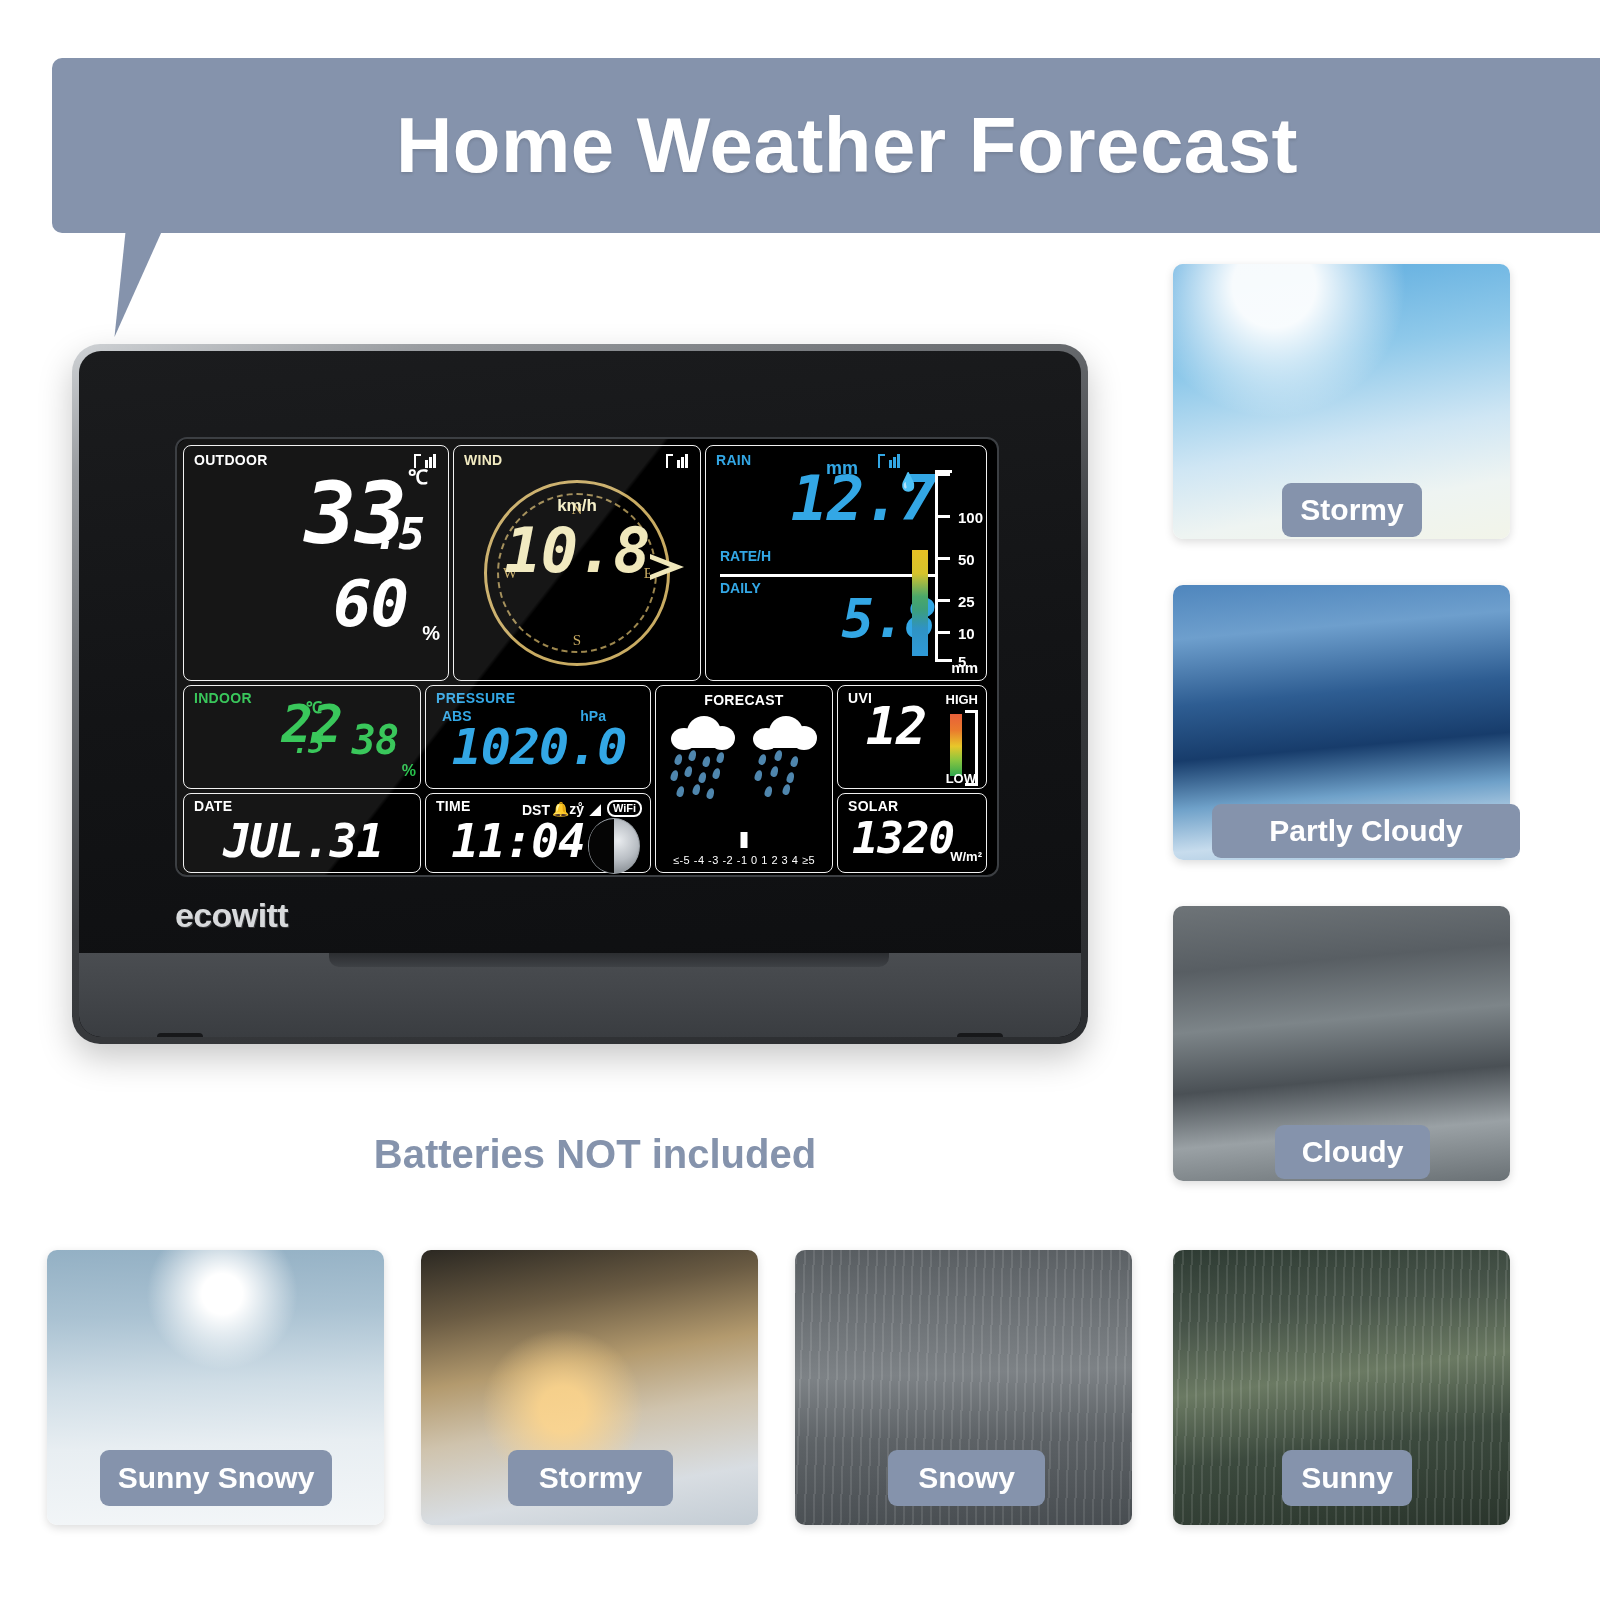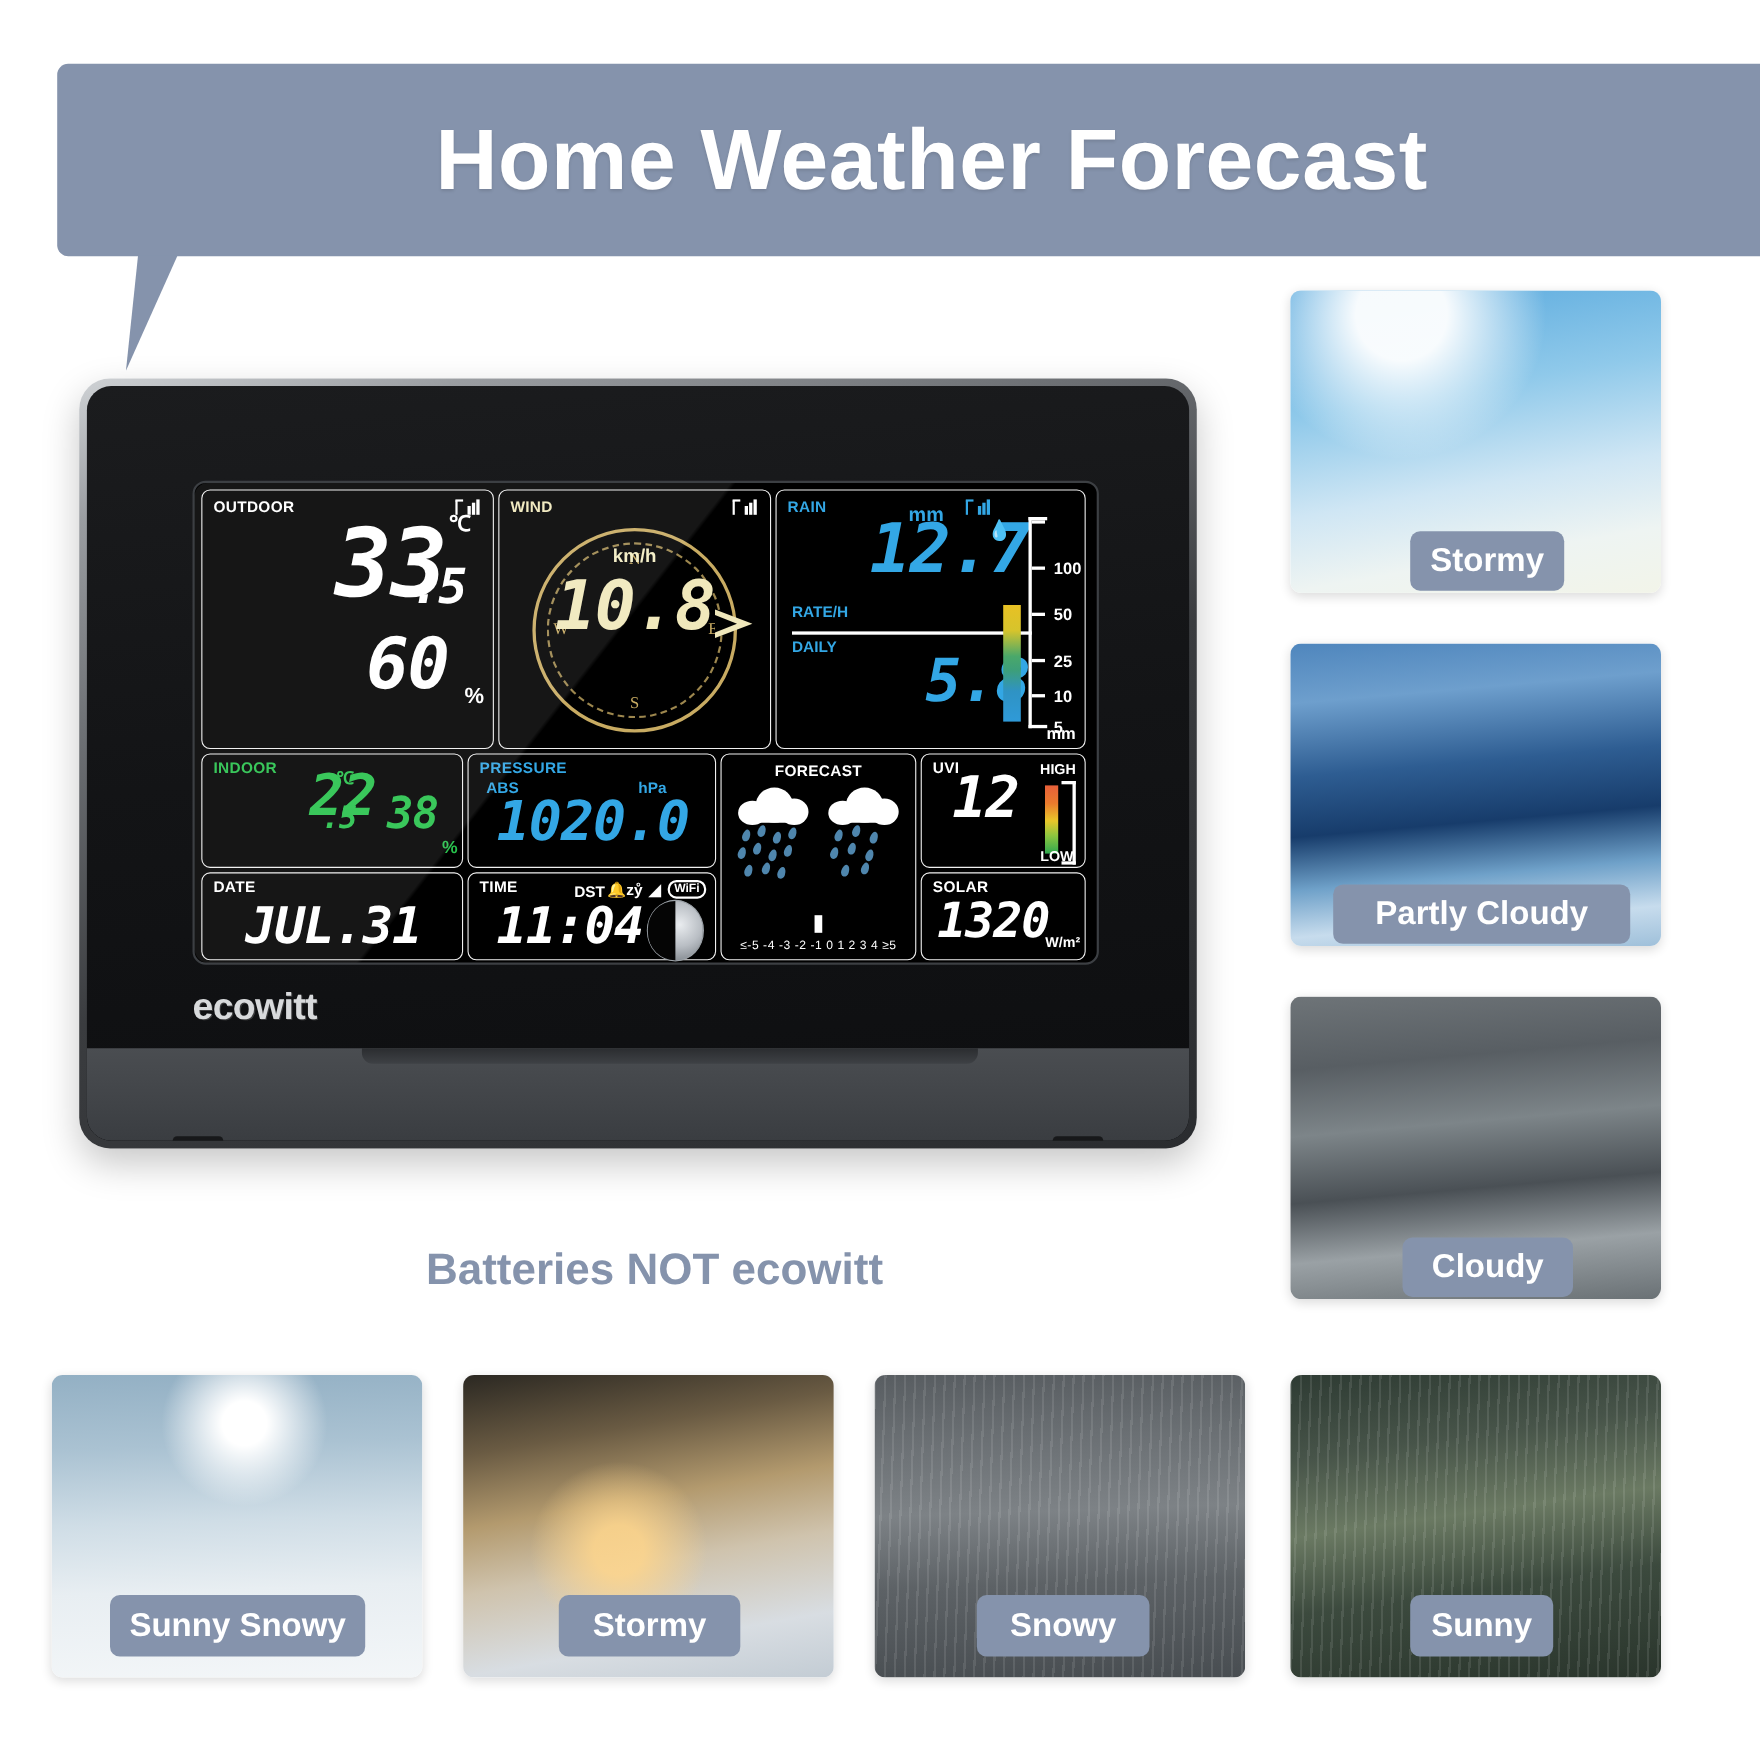--- a/index.html
+++ b/index.html
@@ -198,21 +198,21 @@
   .tag{
     position:absolute;background:#8593ac;border-radius:9px;
     color:#fff;font-weight:bold;display:flex;align-items:center;justify-content:center;
     white-space:nowrap;padding:0 16px;box-sizing:border-box;
   }
   
   #p-sunny{left:1173px;top:264px;width:337px;height:275px;}
   #p-partly{left:1173px;top:585px;width:337px;height:275px;}
   #p-cloudy{left:1173px;top:906px;width:337px;height:275px;}
   #t-sunny{left:1282px;top:483px;width:140px;height:54px;font-size:30px;}
-  #t-partly{left:1212px;top:804px;width:270px;height:54px;font-size:30px;}
+  #t-partly{left:1212px;top:804px;width:308px;height:54px;font-size:30px;}
   #t-cloudy{left:1275px;top:1125px;width:155px;height:54px;font-size:30px;}
   
   #p-stormsnow{left:47px;top:1250px;width:337px;height:275px;}
   #p-snowy{left:421px;top:1250px;width:337px;height:275px;}
   #p-stormy{left:795px;top:1250px;width:337px;height:275px;}
   #p-rainy{left:1173px;top:1250px;width:337px;height:275px;}
   #t-stormsnow{left:100px;top:1450px;width:232px;height:56px;font-size:30px;}
   #t-snowy{left:508px;top:1450px;width:165px;height:56px;font-size:30px;}
   #t-stormy{left:888px;top:1450px;width:157px;height:56px;font-size:30px;}
   #t-rainy{left:1282px;top:1450px;width:130px;height:56px;font-size:30px;}
@@ -422,21 +422,21 @@
     <div id="brand">ecowitt</div>
 
     <div id="device-base">
       <div id="base-notch"></div>
       <div class="foot" id="foot-l"></div>
       <div class="foot" id="foot-r"></div>
     </div>
   </div>
 </div>
 
-<div id="batteries">Batteries NOT ecowitt</div>
+<div id="batteries">Batteries NOT included</div>
 
 <div class="card" id="p-sunny">
     <div class="pic pic-sunny"></div>
   </div>
 <div class="tag" id="t-sunny">Stormy</div>
 
 <div class="card" id="p-partly">
     <div class="pic pic-partly"></div>
   </div>
 <div class="tag" id="t-partly">Partly Cloudy</div>

